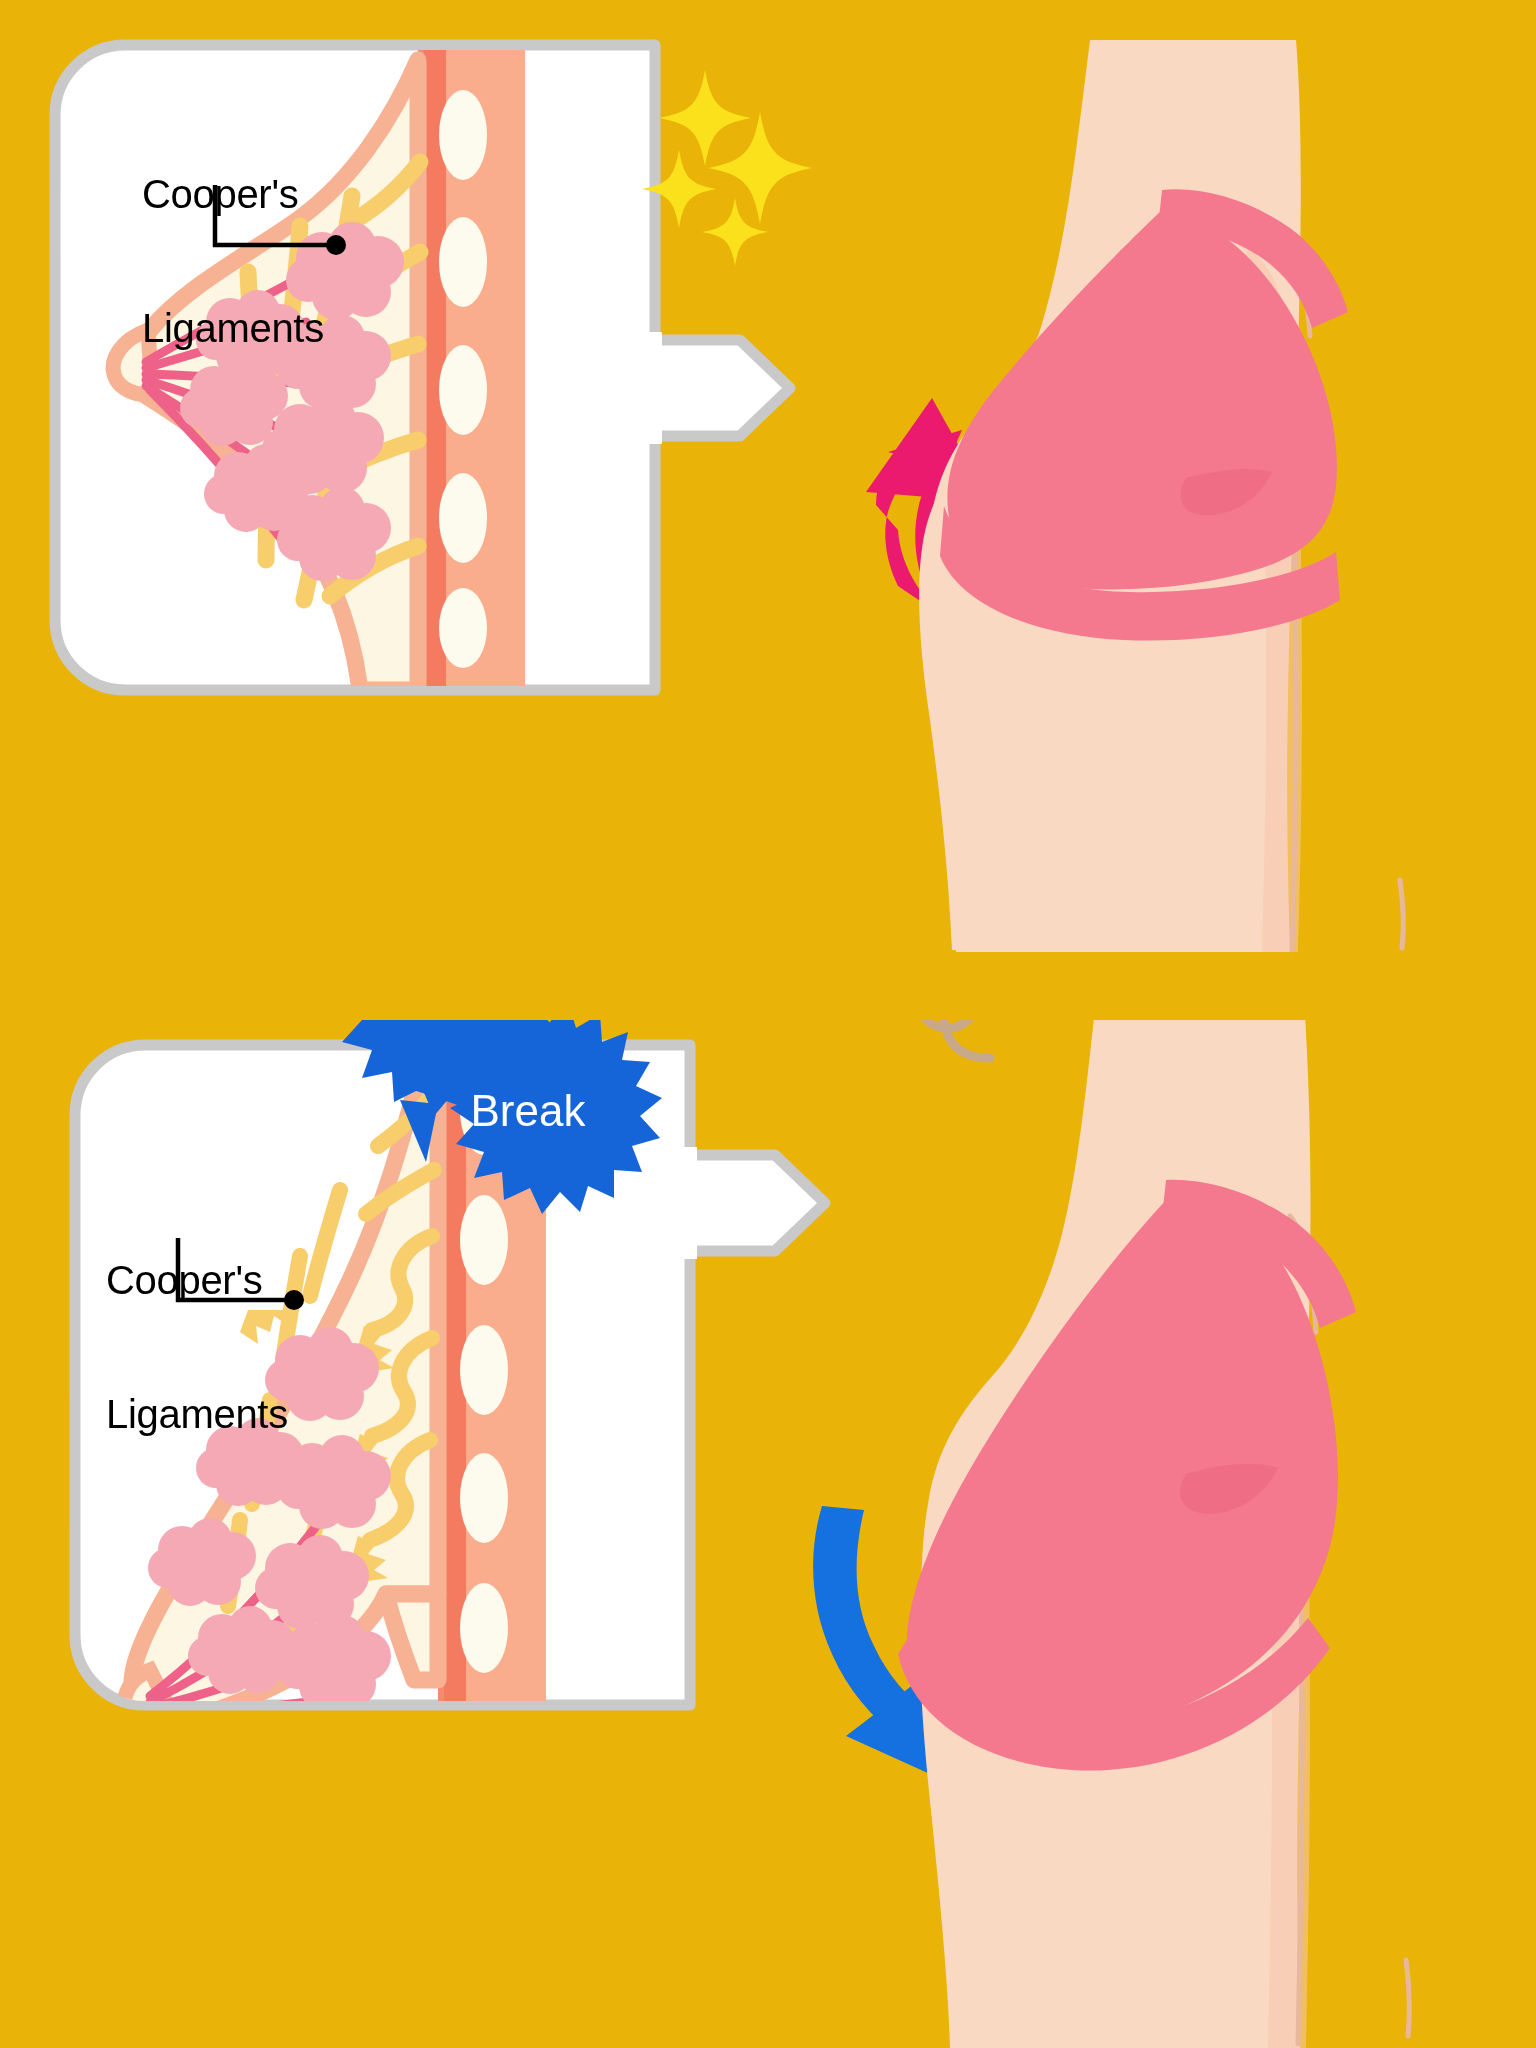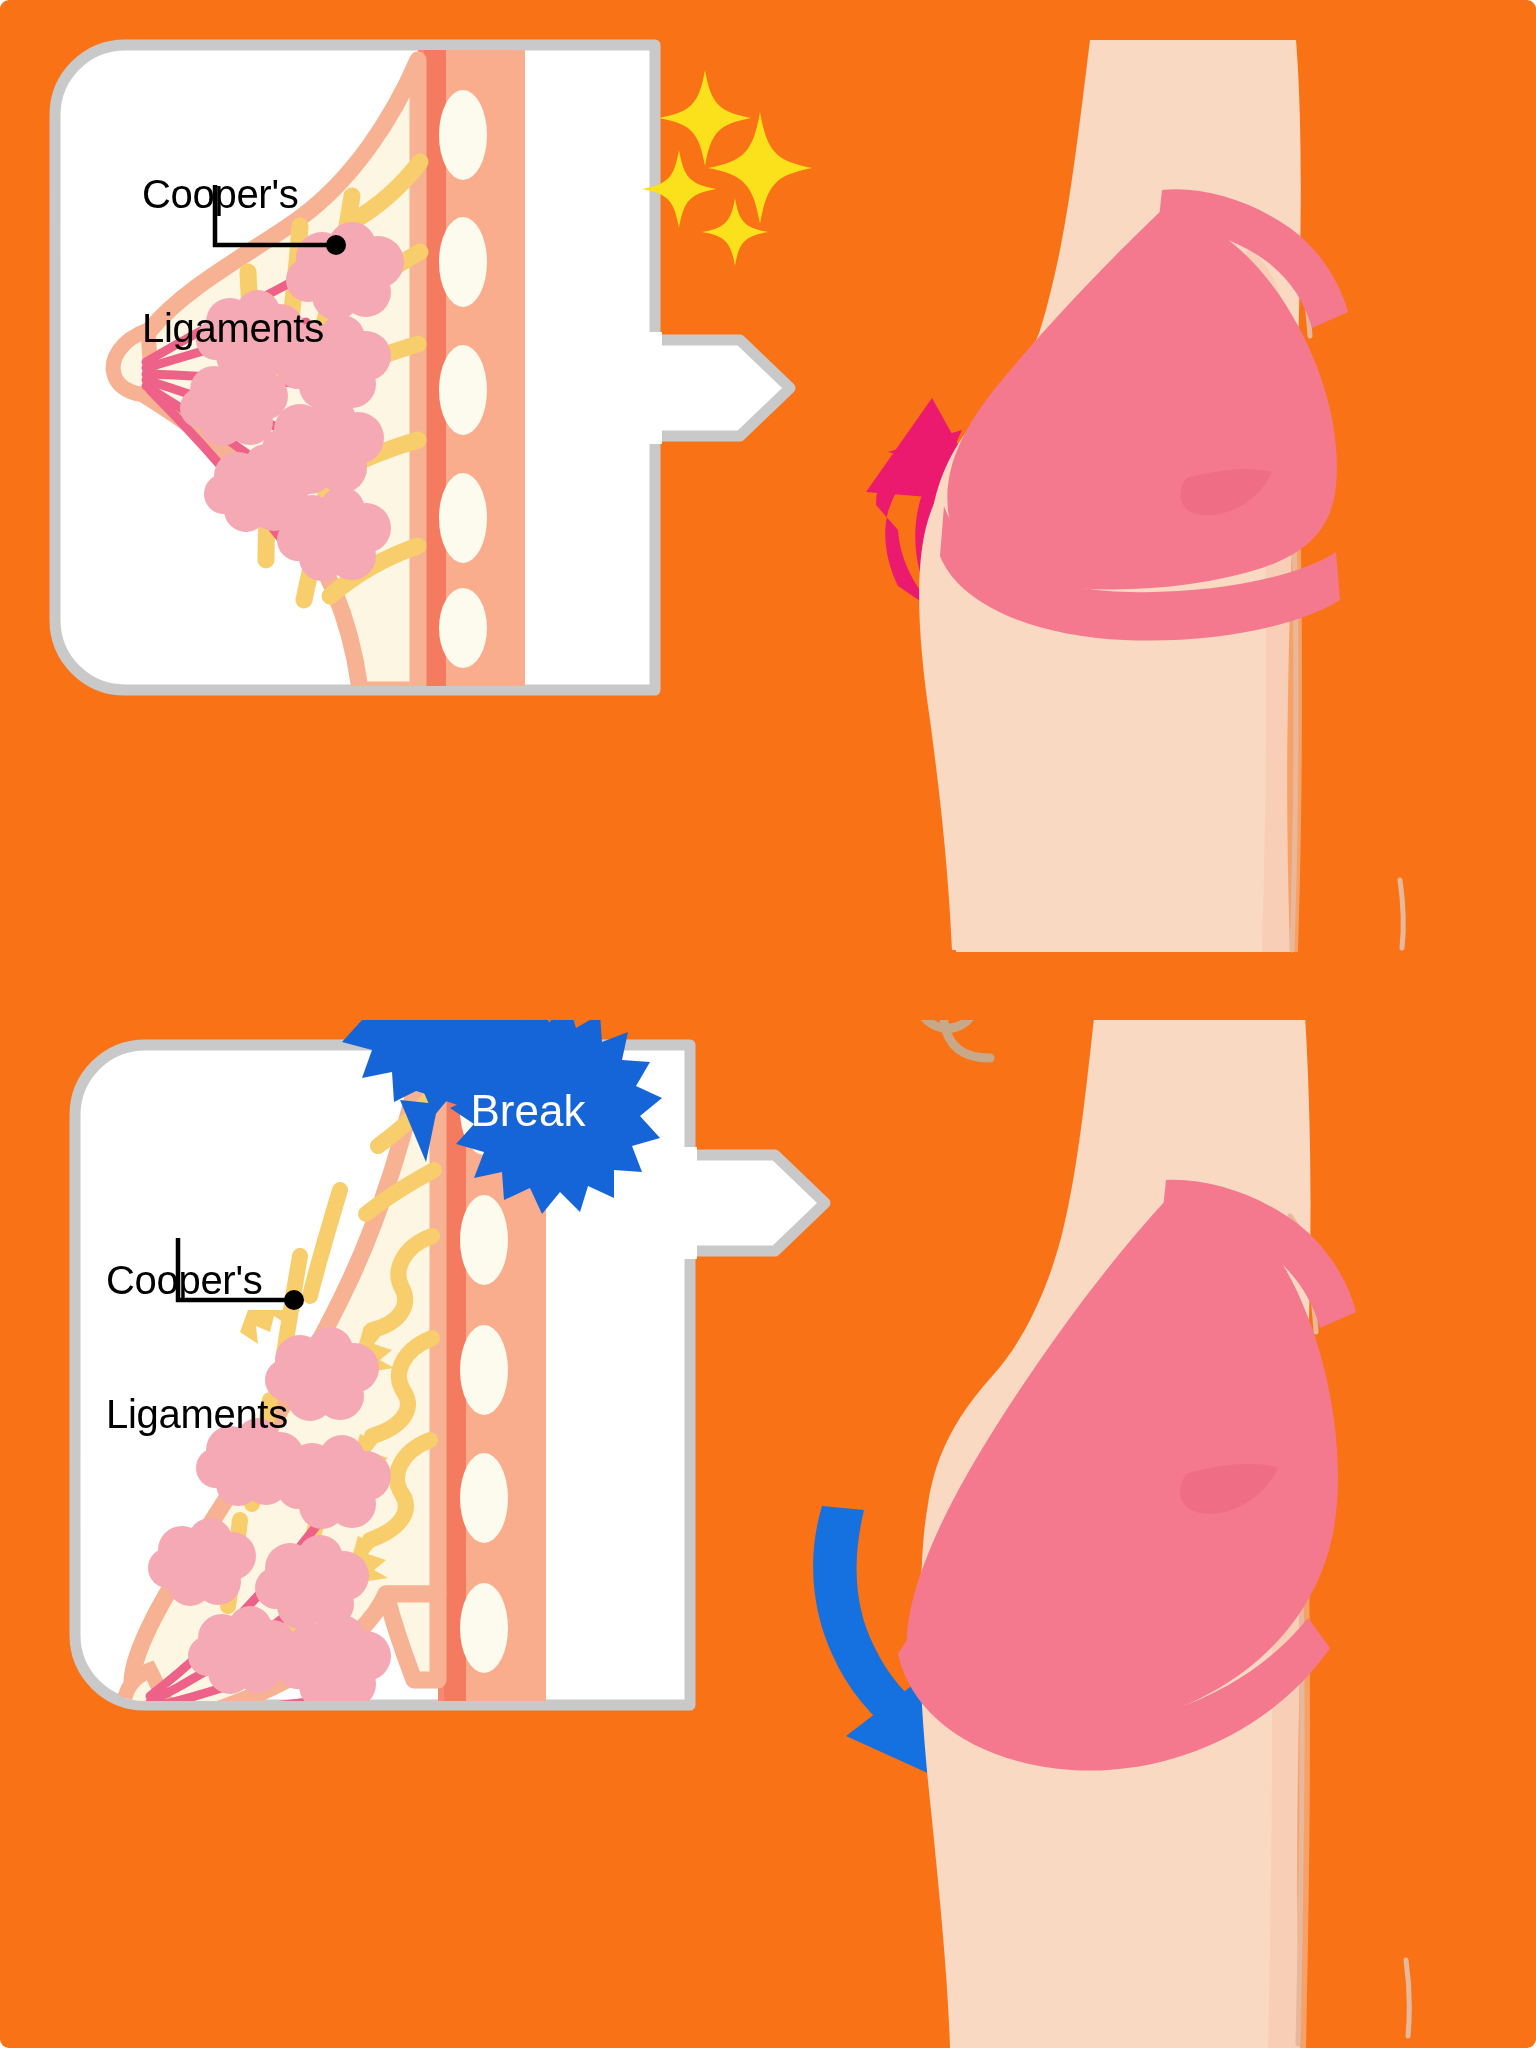--- a/index.html
+++ b/index.html
@@ -1,17 +1,17 @@
 <!DOCTYPE html>
 <html><head>
 <meta charset="utf-8">
 <style>
   html,body{margin:0;padding:0;background:#ffffff;}
   body{width:1536px;height:2048px;font-family:"Liberation Sans",sans-serif;overflow:hidden;}
-  #stage{position:relative;width:1536px;height:2048px;background:#f97316;border-radius:9px;}
+  #stage{position:relative;width:1536px;height:2048px;background:#eab308;}
   .panel{position:absolute;}
   .label-text{
     position:absolute;
     font-family:"Liberation Sans",sans-serif;
     color:#000;
     font-size:40px;
     line-height:1.12;
     white-space:pre;
     letter-spacing:-0.3px;
   }

